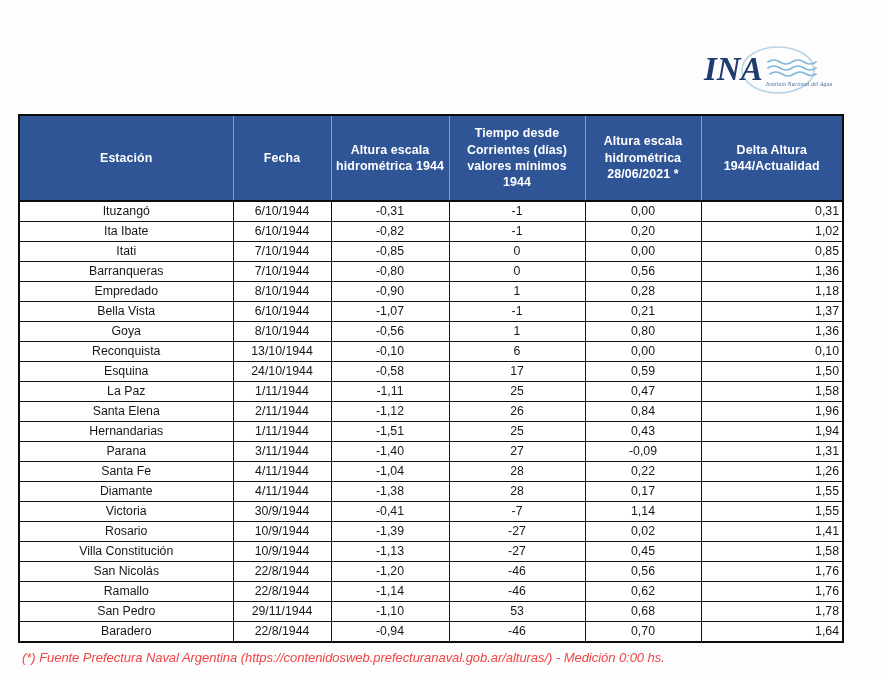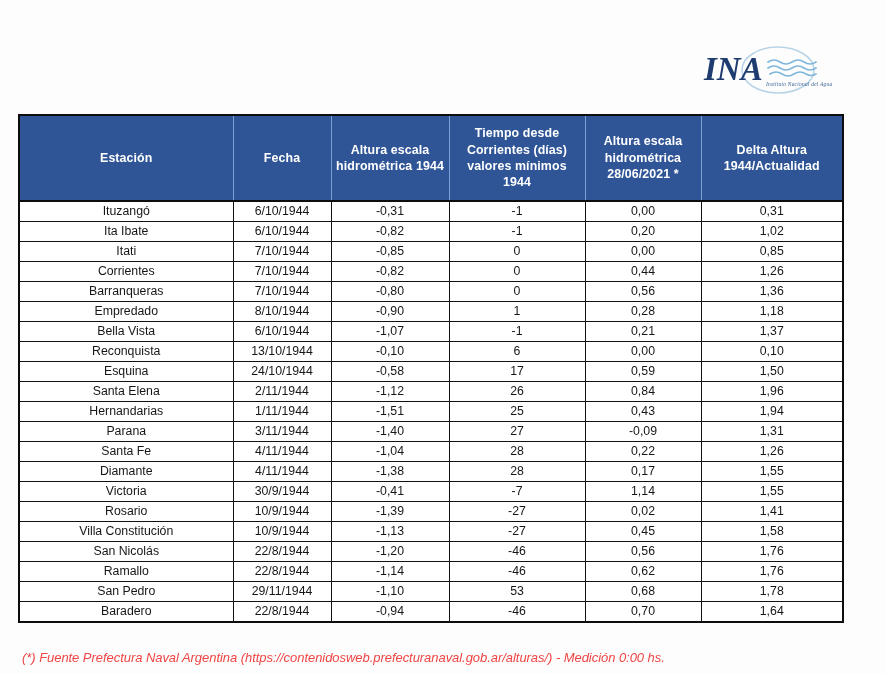--- a/index.html
+++ b/index.html
@@ -59,21 +59,21 @@
     font-size: 12.3px;
     text-align: center;
     height: 19px;
     padding: 0 3px;
     border: 1px solid #111111;
     white-space: nowrap;
     overflow: hidden;
     line-height: 1.05;
   }
   table.data-table tr td:first-child { border-left: none; }
-  table.data-table tr td:last-child  { border-right: none; }
+  table.data-table tr td:last-child  { border-right: none; text-align: right; }
   table.data-table tr:last-child td  { border-bottom: none; }
 
   
   col.c-station { width: 214px; }
   col.c-date    { width: 98px;  }
   col.c-h1944   { width: 118px; }
   col.c-days    { width: 136px; }
   col.c-h2021   { width: 116px; }
   col.c-delta   { width: 142px; }
 
@@ -145,28 +145,20 @@
         </tr>
         <tr>
           <td>Itati</td>
           <td>7/10/1944</td>
           <td>-0,85</td>
           <td>0</td>
           <td>0,00</td>
           <td>0,85</td>
         </tr>
         <tr>
-          <td>Corrientes</td>
-          <td>7/10/1944</td>
-          <td>-0,82</td>
-          <td>0</td>
-          <td>0,44</td>
-          <td>1,26</td>
-        </tr>
-        <tr>
           <td>Barranqueras</td>
           <td>7/10/1944</td>
           <td>-0,80</td>
           <td>0</td>
           <td>0,56</td>
           <td>1,36</td>
         </tr>
         <tr>
           <td>Empredado</td>
           <td>8/10/1944</td>
@@ -177,36 +169,52 @@
         </tr>
         <tr>
           <td>Bella Vista</td>
           <td>6/10/1944</td>
           <td>-1,07</td>
           <td>-1</td>
           <td>0,21</td>
           <td>1,37</td>
         </tr>
         <tr>
+          <td>Goya</td>
+          <td>8/10/1944</td>
+          <td>-0,56</td>
+          <td>1</td>
+          <td>0,80</td>
+          <td>1,36</td>
+        </tr>
+        <tr>
           <td>Reconquista</td>
           <td>13/10/1944</td>
           <td>-0,10</td>
           <td>6</td>
           <td>0,00</td>
           <td>0,10</td>
         </tr>
         <tr>
           <td>Esquina</td>
           <td>24/10/1944</td>
           <td>-0,58</td>
           <td>17</td>
           <td>0,59</td>
           <td>1,50</td>
         </tr>
         <tr>
+          <td>La Paz</td>
+          <td>1/11/1944</td>
+          <td>-1,11</td>
+          <td>25</td>
+          <td>0,47</td>
+          <td>1,58</td>
+        </tr>
+        <tr>
           <td>Santa Elena</td>
           <td>2/11/1944</td>
           <td>-1,12</td>
           <td>26</td>
           <td>0,84</td>
           <td>1,96</td>
         </tr>
         <tr>
           <td>Hernandarias</td>
           <td>1/11/1944</td>

